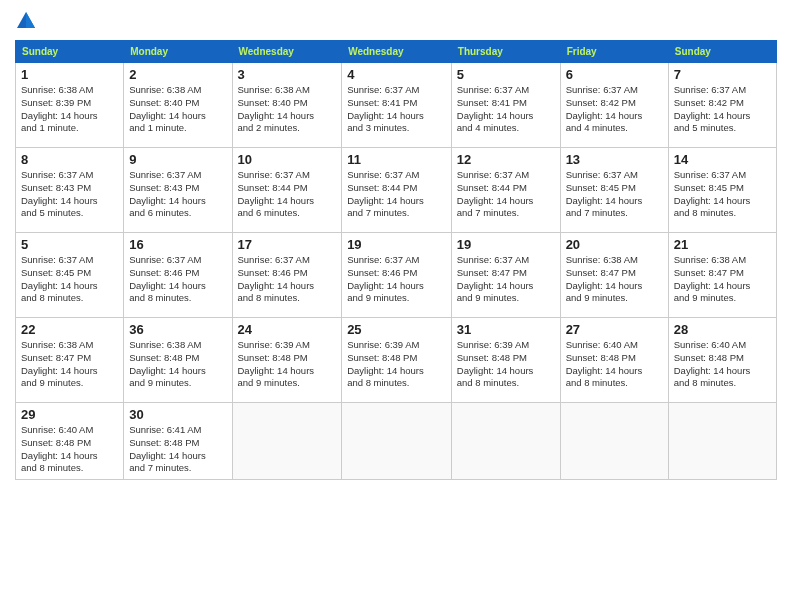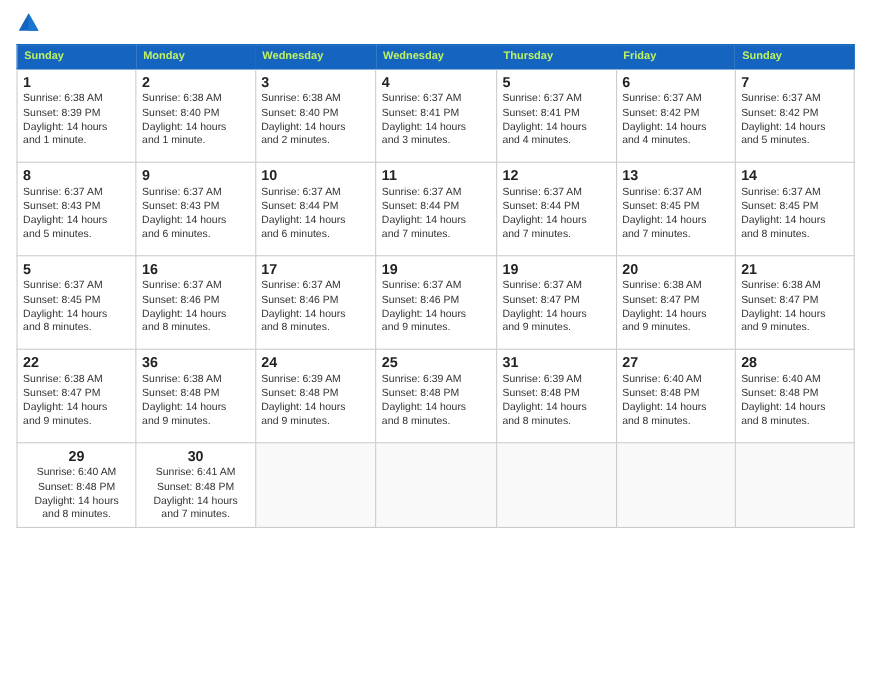--- a/index.html
+++ b/index.html
@@ -88,21 +88,20 @@
       display: block;
       margin-bottom: 2px;
     }
     .day-info {
       font-size: 9.5px;
       color: #333;
       line-height: 1.35;
     }
     .last-row td {
       height: 70px;
-      text-align: center;
     }
   </style>
 </head>
 <body>
 
 <div class="container">
   <div class="header">
     <div class="logo">
       <svg class="logo-icon" viewBox="0 0 22 22" xmlns="http://www.w3.org/2000/svg">
         <polygon points="11,2 20,18 2,18" fill="#1565C0"></polygon>

